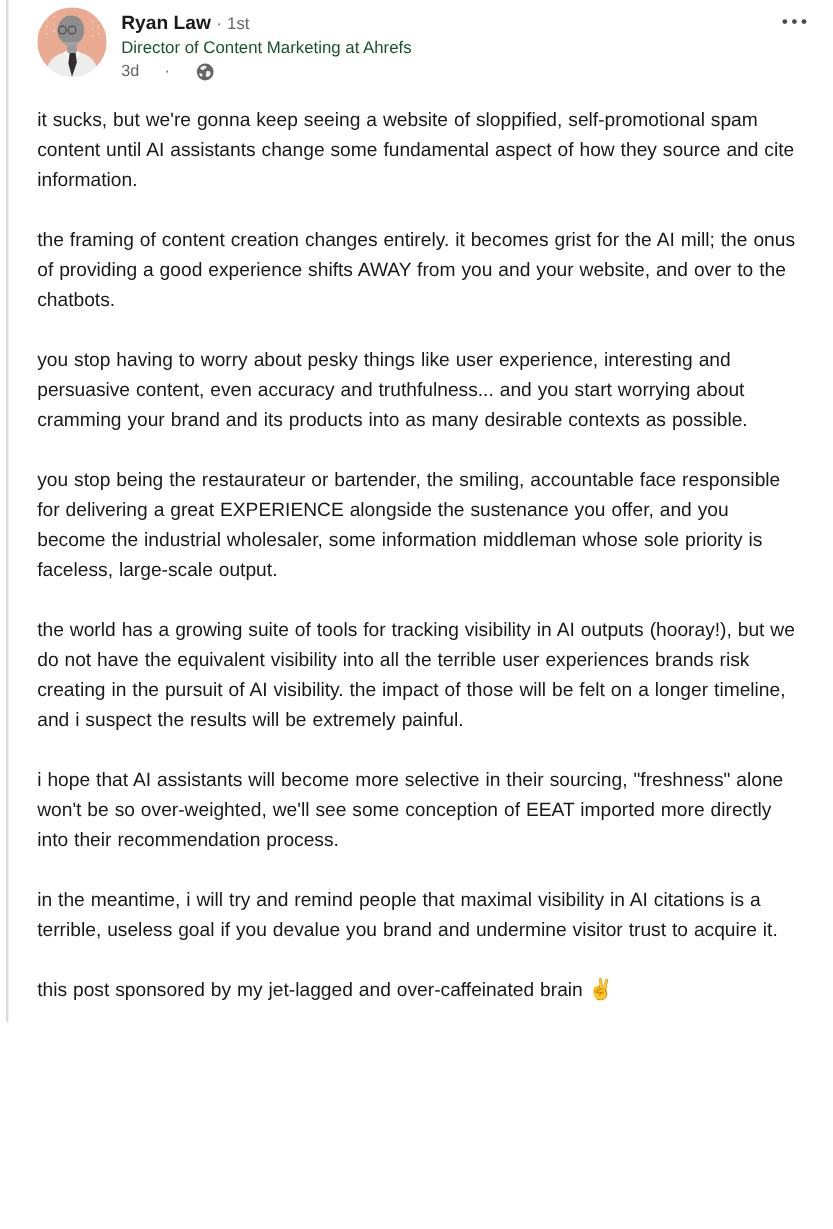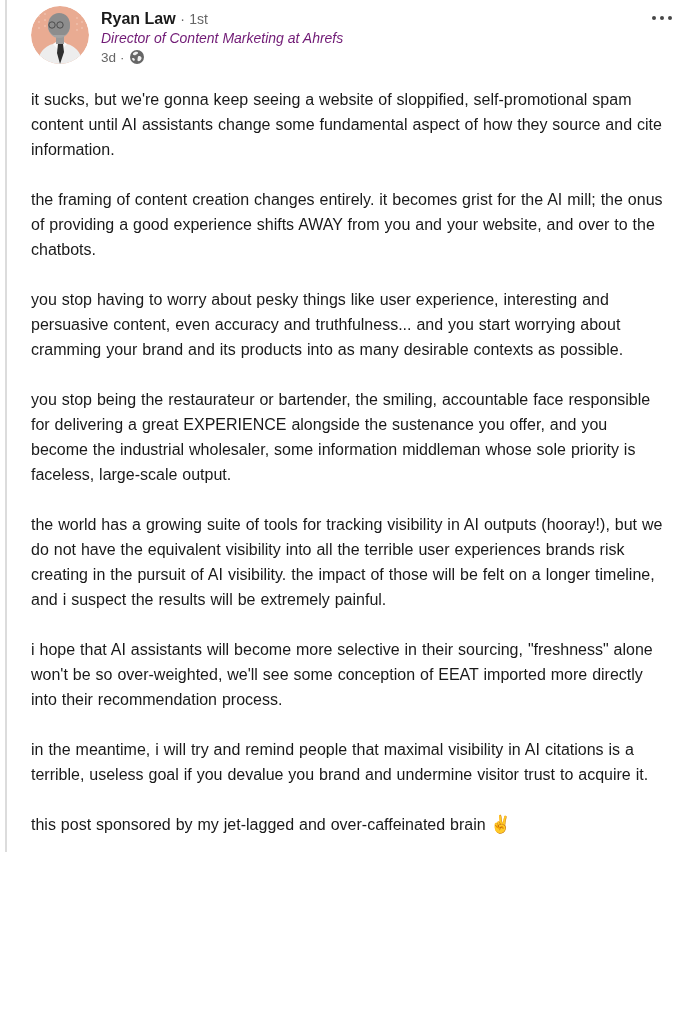--- a/index.html
+++ b/index.html
@@ -54,30 +54,29 @@
     cursor: pointer;
   }
   .name-sep, .connection-degree {
     font-size: 14px;
     color: #666666;
     font-weight: normal;
   }
   .headline {
     font-size: 14px;
     line-height: 19px;
-    color: #701a75;
-    font-style: italic;
+    color: #14532d;
   }
   .meta-line {
     font-size: 13.5px;
     line-height: 19px;
     color: #666666;
     display: flex;
-    align-items: flex-start;
-    gap: 4px;
+    align-items: flex-end;
+    gap: 21px;
   }
   .globe-icon { display: inline-flex; margin-top: 1px; }
   .overflow-menu {
     position: absolute;
     right: -14px;
     top: 4px;
     display: flex;
     gap: 4px;
     padding: 6px;
     cursor: pointer;

